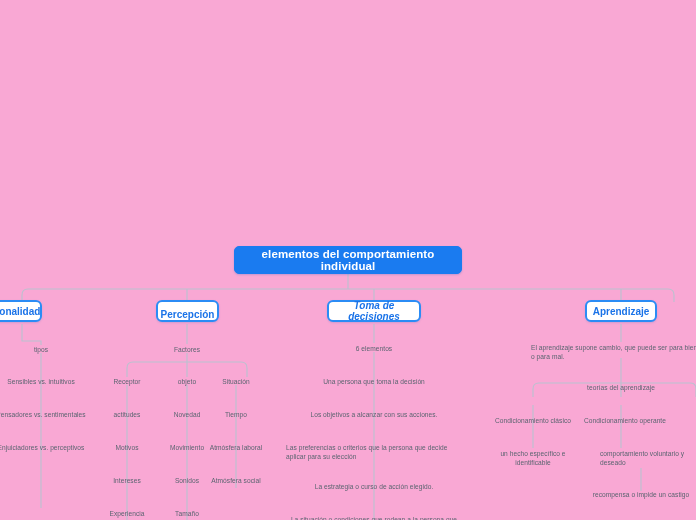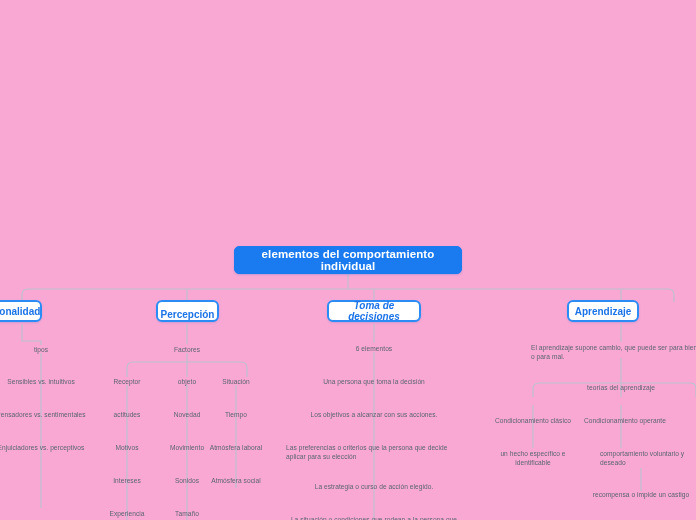--- a/index.html
+++ b/index.html
@@ -121,21 +121,21 @@
   </div>
 
   <div class="node branch-node" style="left:156px; top:300px; width:63px; height:22px;align-items:flex-end;">
     <span>Percepción</span>
   </div>
 
   <div class="node branch-node" style="left:327px; top:300px; width:94px; height:22px;font-style:italic;">
     <span>Toma de decisiones</span>
   </div>
 
-  <div class="node branch-node" style="left:567px; top:300px; width:72px; height:22px;">
+  <div class="node branch-node" style="left:585px; top:300px; width:72px; height:22px;">
     <span>Aprendizaje</span>
   </div>
 
   <div class="node leaf-node center" style="left:21px; top:344px; width:40px; height:10px;">
     <span>tipos</span>
   </div>
 
   <div class="node leaf-node center" style="left:-9px; top:376px; width:100px; height:10px;">
     <span>Sensibles vs. intuitivos</span>
   </div>

